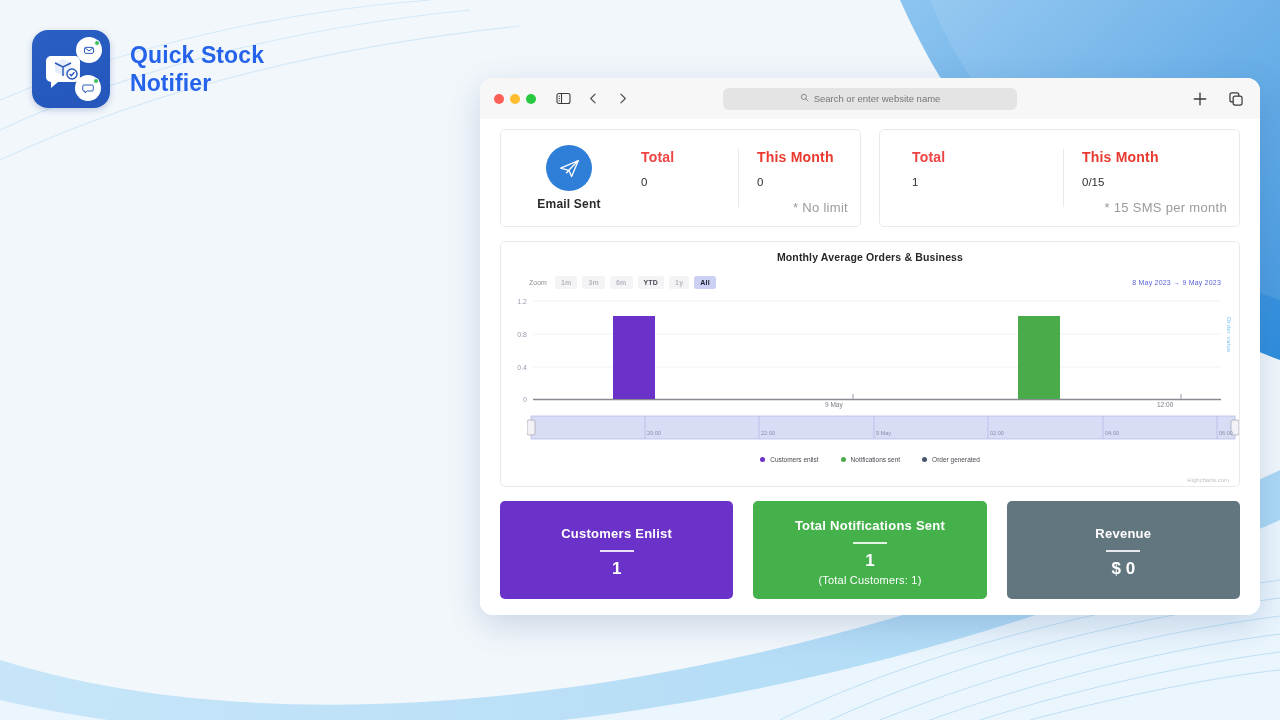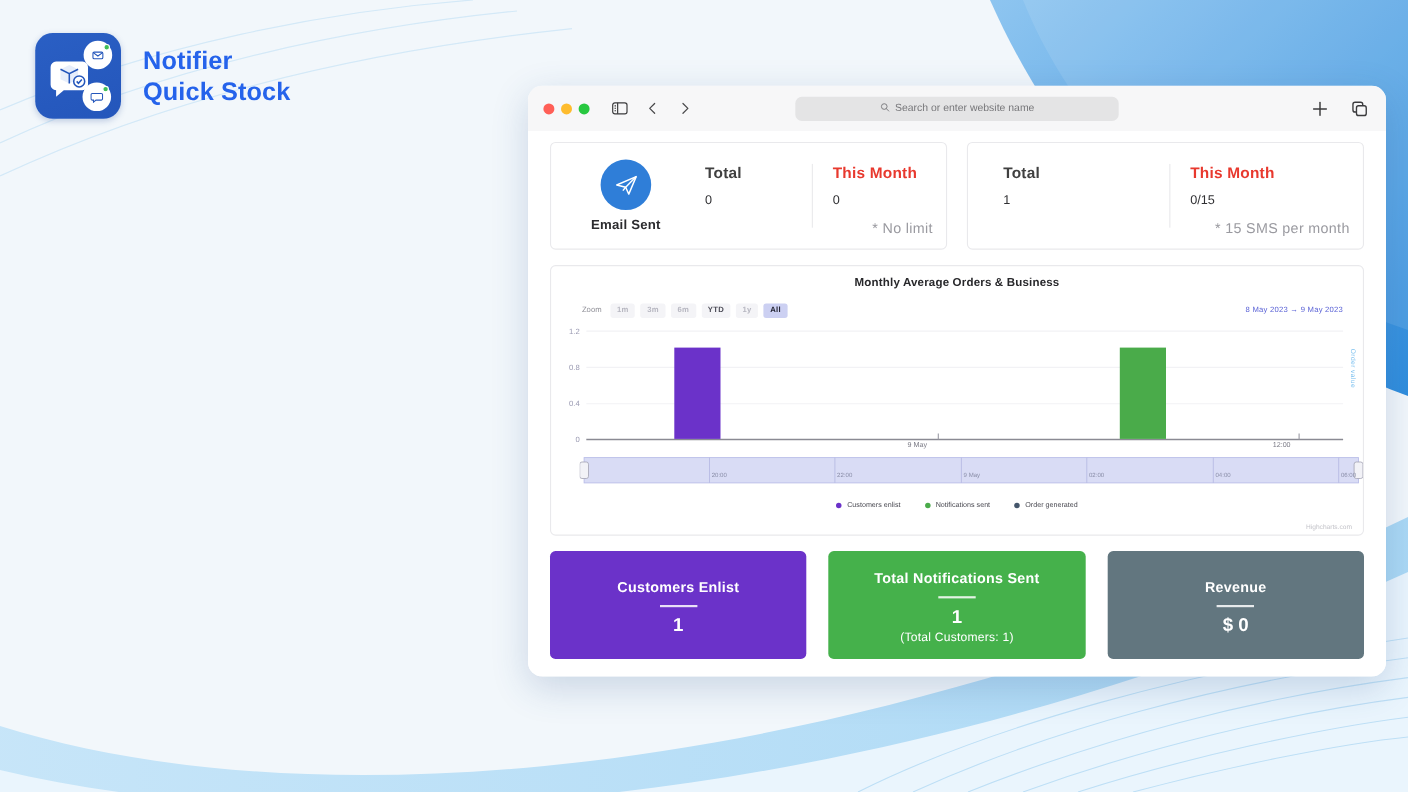--- a/index.html
+++ b/index.html
@@ -136,21 +136,21 @@
   .stat-circle {
     width: 46px; height: 46px; border-radius: 50%;
     background: #2f7ed8;
     display: flex; align-items: center; justify-content: center;
   }
   .stat-caption { font-size: 12px; font-weight: bold; color: #2b2b2e; letter-spacing: .2px; }
   .stat-cols { display: flex; flex: 1 1 auto; height: 58px; }
   .stat-col { flex: 1 1 0; padding-left: 18px; display: flex; flex-direction: column; }
   .stat-col + .stat-col { border-left: 1px solid #e9e9ec; }
   .stat-head { font-size: 14px; font-weight: bold; letter-spacing: .2px; }
-  .stat-head.green { color: #404040; }
+  .stat-head.green { color: #ef4444; }
   .stat-head.red { color: #e8392e; }
   .stat-val { font-size: 11.5px; color: #303033; margin-top: 11px; }
   .stat-note {
     position: absolute;
     right: 12px; bottom: 11px;
     font-size: 13px;
     color: #9a9aa0;
     letter-spacing: .3px;
   }
 
@@ -292,22 +292,22 @@
         <span class="dot-green"></span>
       </div>
       <div class="bubble bot">
         <svg viewBox="0 0 16 16" width="12" height="12">
           <path d="M2.5 4 h11 a1.5 1.5 0 0 1 1.5 1.5 v5 a1.5 1.5 0 0 1 -1.5 1.5 h-6.5 l-3 2.4 v-2.4 h-1.5 a1.5 1.5 0 0 1 -1.5 -1.5 v-5 a1.5 1.5 0 0 1 1.5 -1.5 z" fill="none" stroke="#2456bb" stroke-width="1.3"></path>
         </svg>
         <span class="dot-green"></span>
       </div>
     </div>
     <div class="brand-name">
+      <div>Quick Stock</div>
       <div>Notifier</div>
-      <div>Quick Stock</div>
     </div>
   </div>
 </div>
 
 <div class="browser">
 
   <div class="titlebar">
     <div class="lights">
       <span class="light" style="background:#ff5f57"></span>
       <span class="light" style="background:#febc2e"></span>

